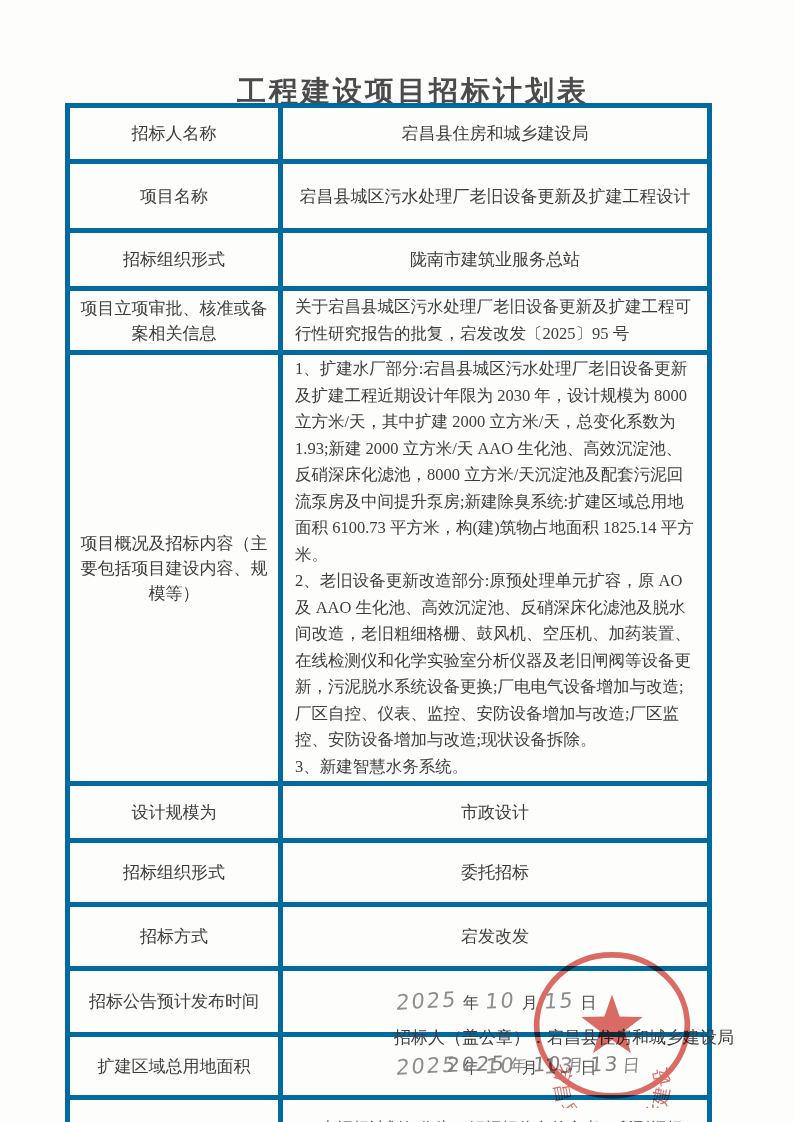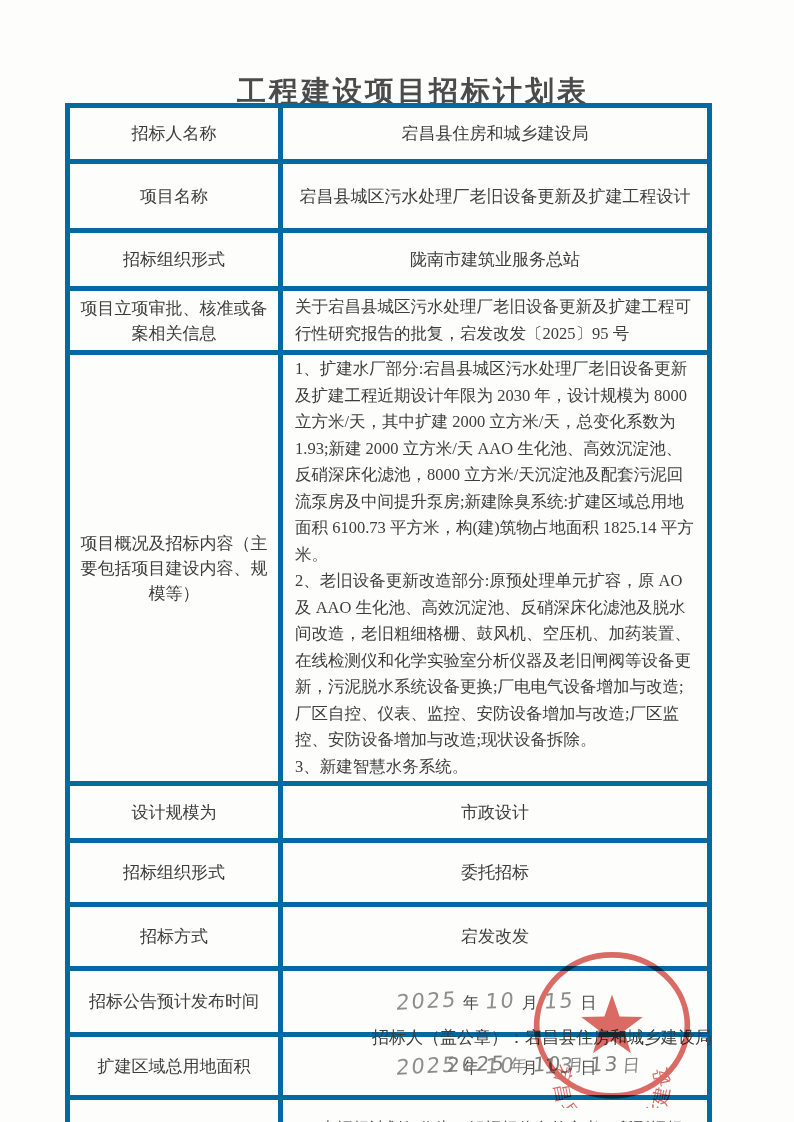--- a/index.html
+++ b/index.html
@@ -52,21 +52,21 @@
     display:inline-block;
     transform:rotate(-3deg) skewX(-8deg);
     letter-spacing:2px;
     margin:0 4px;
   }
   .unit{
     font-size:16px;color:#4a4a4a;margin:0 2px;
   }
   .footer-sign{
     position:absolute;top:1026px;left:0;width:794px;
-    text-align:right;padding-right:82px;box-sizing:border-box;
+    text-align:right;padding-right:60px;box-sizing:border-box;
     font-size:17px;color:#3d3d3d;
   }
   .footer-date{
     position:absolute;top:1052px;left:0;width:794px;
     text-align:right;padding-right:150px;box-sizing:border-box;
   }
   .footer-date .hand{color:#7f7f7f;font-size:20px;margin:0 2px;transform:rotate(-2deg) skewX(-6deg);}
   .footer-date .hand.small{font-size:17px;}
   .seal{
     position:absolute;left:527px;top:946px;

